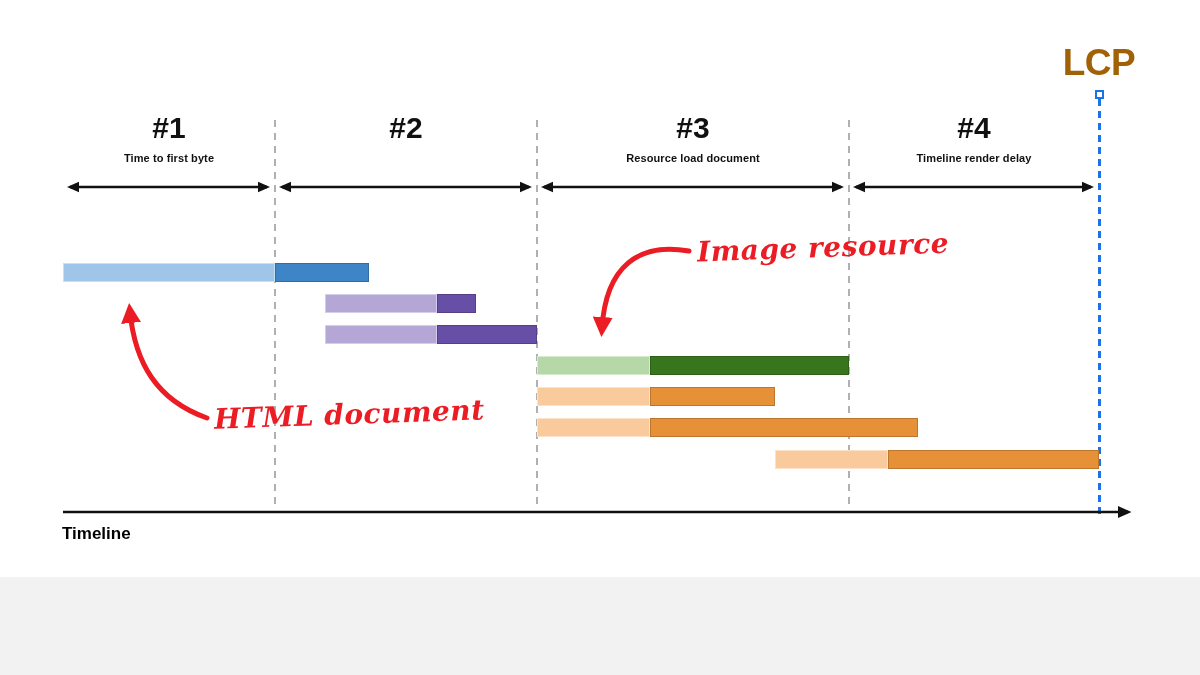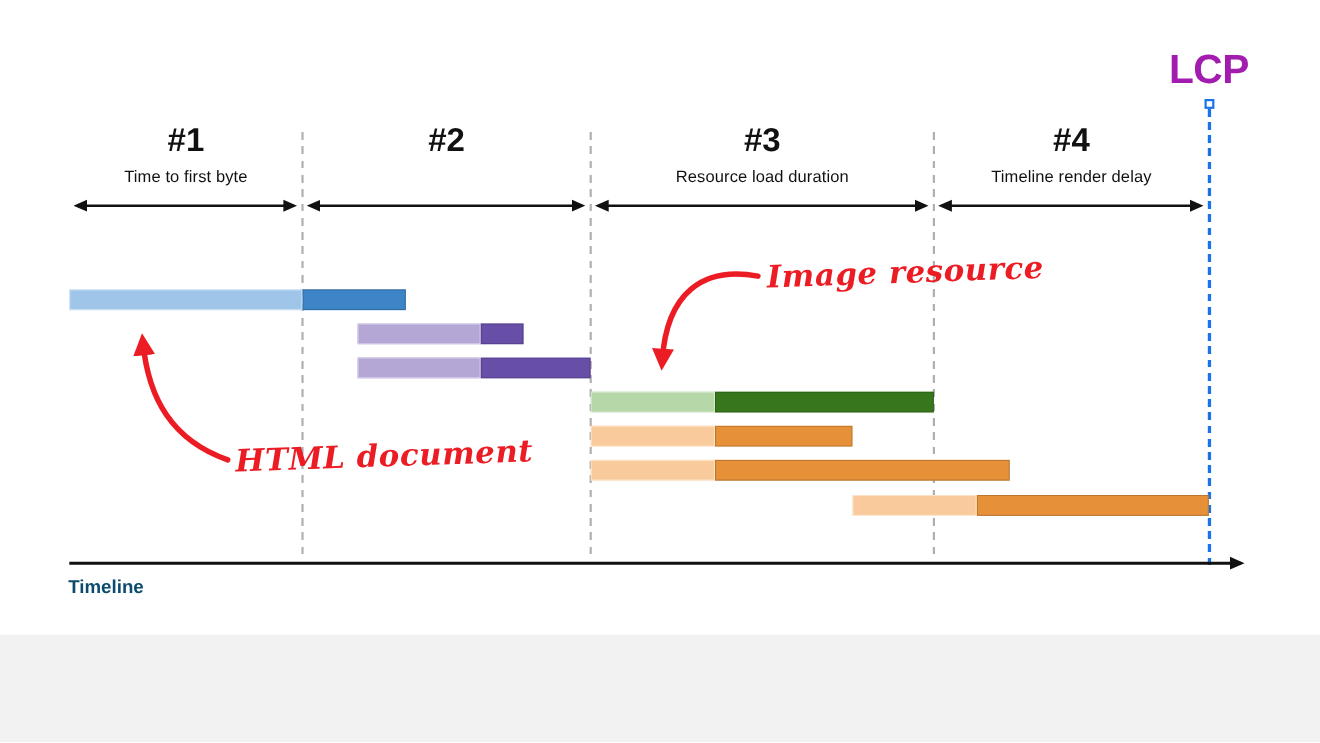--- a/index.html
+++ b/index.html
@@ -7,54 +7,54 @@
     position: relative;
     width: 1200px; height: 675px;
     background: #ffffff;
     overflow: hidden;
     font-family: "Liberation Sans", sans-serif;
   }
   
   .lcp-label {
     position: absolute; top: 42px; left: 1019px; width: 160px;
     text-align: center; font-size: 37px; font-weight: 700;
-    color: #a21caf; letter-spacing: -0.5px;
+    color: #a16207; letter-spacing: -0.5px;
   }
   .lcp-marker {
     position: absolute; top: 90px; width: 5px; height: 5px;
     background: #fff; border: 2px solid #1a73e8;
   }
   .lcp-line {
     position: absolute; top: 99px; height: 416px; width: 3px;
     background: repeating-linear-gradient(to bottom, #1a73e8 0 7px, transparent 7px 12px);
   }
   
   .separator {
     position: absolute; top: 120px; height: 390px; width: 2px;
     background: repeating-linear-gradient(to bottom, #b0b0b0 0 7px, transparent 7px 13px);
   }
   .phase-header { position: absolute; top: 111px; text-align: center; color: #111; }
   .phase-number { font-size: 30px; font-weight: 700; line-height: 34px; }
-  .phase-name   { font-size: 15px; font-weight: 400; margin-top: 7px; letter-spacing: 0.1px; }
+  .phase-name   { font-size: 11px; font-weight: 700; margin-top: 7px; letter-spacing: 0.1px; }
   
   .bar-seg { position: absolute; height: 19px; }
   .bar-seg.light { box-shadow: inset 0 0 0 1px rgba(255,255,255,0.45); }
   .bar-seg.dark  { box-shadow: inset 0 0 0 1px rgba(0,0,0,0.18); }
   
   #overlay { position: absolute; left: 0; top: 0; pointer-events: none; }
   
   .annotation-text {
     position: absolute; white-space: nowrap;
     font-family: "DejaVu Serif", serif; font-style: italic; font-weight: 700;
     font-size: 28px; letter-spacing: 0.5px; transform: rotate(-2deg);
   }
   
   .timeline-label {
     position: absolute; left: 62px; top: 524px;
-    font-size: 17px; font-weight: 700; color: #0c4a6e;
+    font-size: 17px; font-weight: 700; color: #000000;
   }
   
   #legend-band { position: absolute; left: 0; top: 577px; width: 1200px; height: 98px; }
   .legend-item { position: absolute; top: 627px; height: 15px; }
 </style>
 </head>
 <body>
 
 <div id="canvas">
 
@@ -67,21 +67,21 @@
   <div id="phases-layer">
       <div class="phase-header" style="left: 63px; width: 212px;">
         <div class="phase-number">#1</div>
         <div class="phase-name">Time to first byte</div>
       </div>
       <div class="phase-header" style="left: 275px; width: 262px;">
         <div class="phase-number">#2</div>
       </div>
       <div class="phase-header" style="left: 537px; width: 312px;">
         <div class="phase-number">#3</div>
-        <div class="phase-name">Resource load duration</div>
+        <div class="phase-name">Resource load document</div>
       </div>
       <div class="phase-header" style="left: 849px; width: 250px;">
         <div class="phase-number">#4</div>
         <div class="phase-name">Timeline render delay</div>
       </div>
     </div>
 
   <div class="lcp-label">LCP</div>
   <div class="lcp-marker" id="lcp-marker" style="left: 1094.5px;"></div>
   <div class="lcp-line" id="lcp-line" style="left: 1097.5px;"></div>

